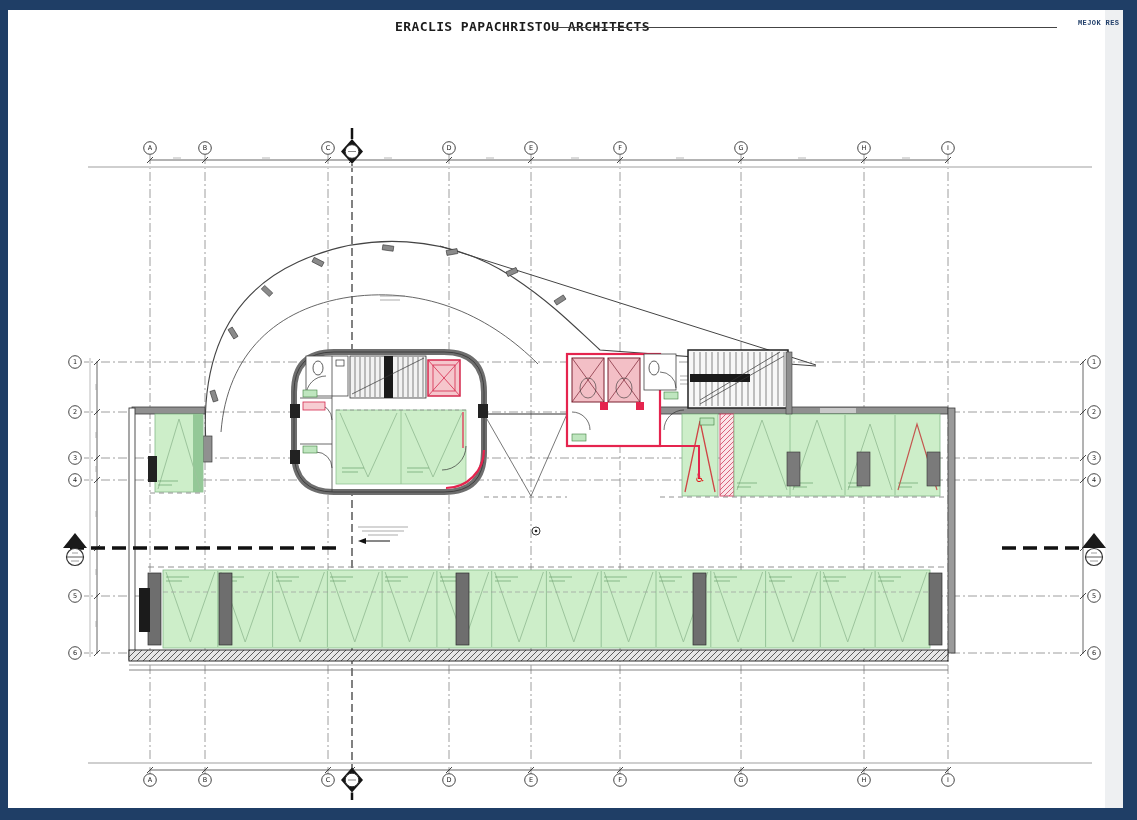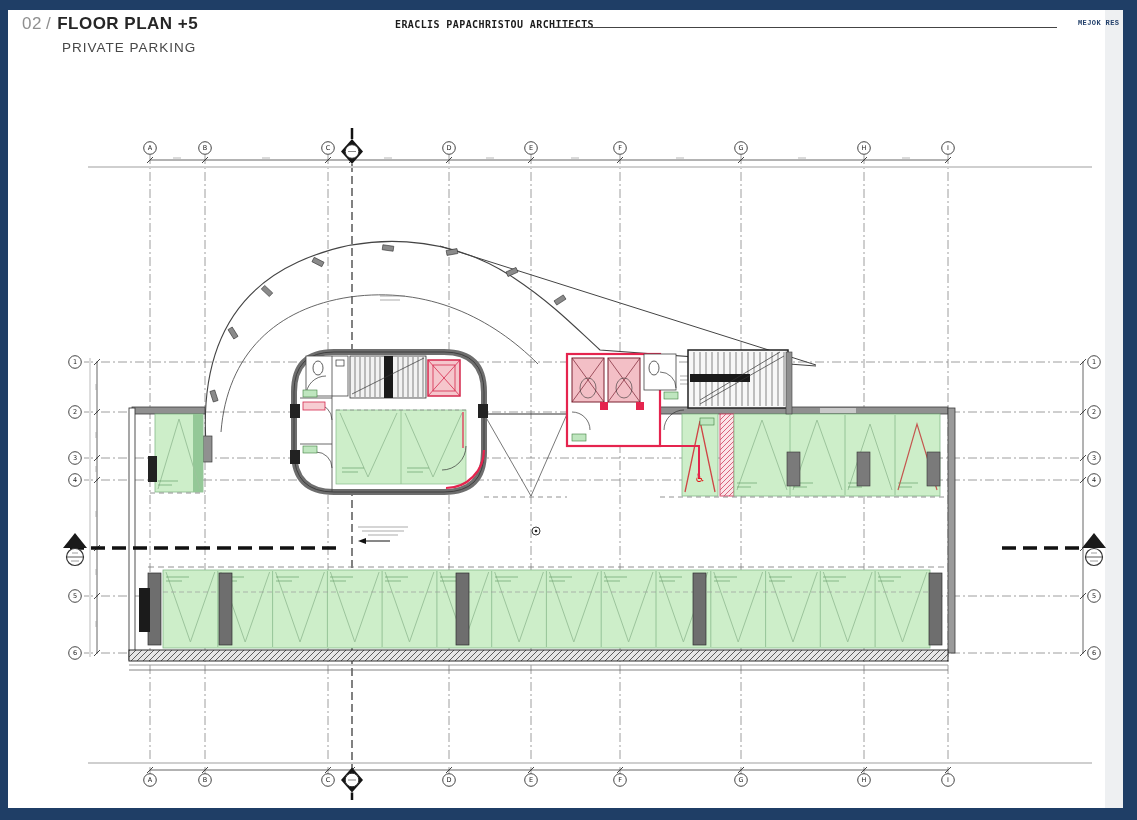--- a/index.html
+++ b/index.html
@@ -8,40 +8,34 @@
   .nb-top{left:0;top:0;width:1137px;height:10px;}
   .nb-left{left:0;top:0;width:8px;height:820px;}
   .nb-right{left:1123px;top:0;width:14px;height:820px;}
   .nb-bottom{left:0;top:808px;width:1137px;height:12px;}
   .title-block{position:absolute;left:22px;top:14px;z-index:30;}
   .title-row{font-size:17px;letter-spacing:.5px;}
   .sheet-no{color:#8f8f8f;font-weight:400;margin-right:4px;}
   .sep{color:#8f8f8f;margin-right:6px;}
   .sheet-title{color:#262626;font-weight:bold;}
   .sheet-sub{margin:6px 0 0 40px;font-size:13.5px;color:#474747;letter-spacing:1px;}
-  .arch-bar{position:absolute;left:395px;top:19px;z-index:30;font-family:"DejaVu Sans Mono",monospace;font-size:10px;font-weight:bold;color:#1c1c1c;letter-spacing:.4px;white-space:nowrap;}
+  .arch-bar{position:absolute;left:395px;top:19px;z-index:30;font-family:"DejaVu Sans Mono",monospace;font-size:13px;font-weight:bold;color:#1c1c1c;letter-spacing:.4px;white-space:nowrap;}
   .arch-line{position:absolute;left:553px;top:27px;width:504px;border-top:1.3px solid #444;z-index:30;}
   .proj-name{position:absolute;left:1078px;top:19px;z-index:30;font-family:Liberation Mono, monospace;font-size:7px;font-weight:bold;color:#23406b;letter-spacing:.4px;white-space:nowrap;}
   .watermark{position:absolute;left:318px;top:366px;z-index:20;pointer-events:none;font-family:"DejaVu Serif",serif;font-weight:bold;color:rgba(125,125,125,0.30);text-shadow:2px 2px 1px rgba(255,255,255,0.55);line-height:1;}
   .wm1{font-size:94px;letter-spacing:3px;transform:scaleY(.90);}
   .wm2{font-size:60px;letter-spacing:9px;margin:2px 0 0 22px;transform:scaleY(.95);}
   svg{position:absolute;left:0;top:0;z-index:1;}
   svg text{font-family:"DejaVu Sans",sans-serif;}
 </style>
 </head>
 <body>
 
 <div class="page">
 
-  <div class="title-block">
-    <div class="title-row">
-      <span class="sheet-no">02</span><span class="sep">/</span><span class="sheet-title">FLOOR PLAN +5</span>
-    </div>
-    <div class="sheet-sub">PRIVATE PARKING</div>
-  </div>
   <div class="arch-bar">ERACLIS PAPACHRISTOU ARCHITECTS</div>
   <div class="arch-line"></div>
   <div class="proj-name">MEJOK RES</div>
 
   <svg width="1137" height="820" viewBox="0 0 1137 820">
     <defs>
       <pattern id="grayhatch" width="6" height="6" patternUnits="userSpaceOnUse">
         <rect width="6" height="6" fill="#e6e6e6"></rect>
         <path d="M0 6 L6 0" stroke="#5d5d5d" stroke-width="1"></path>
       </pattern>

